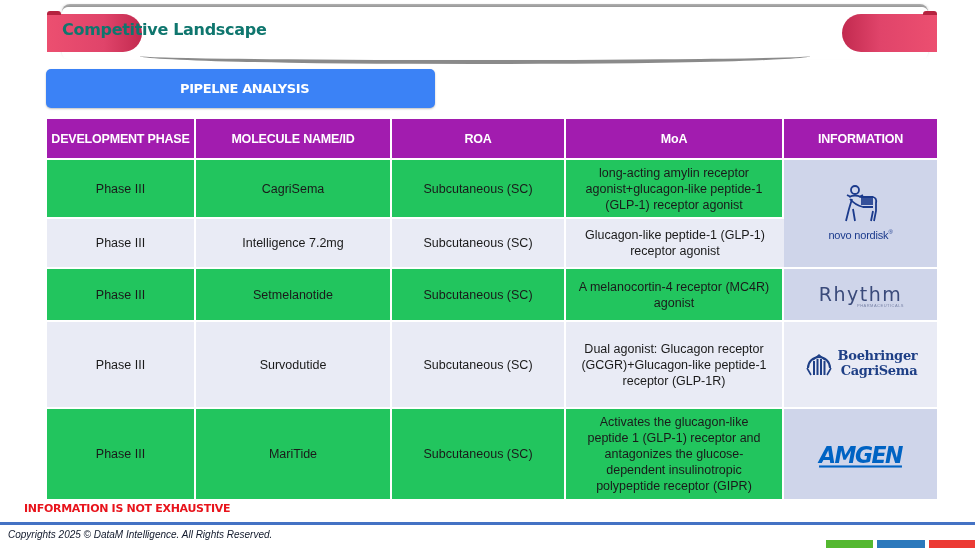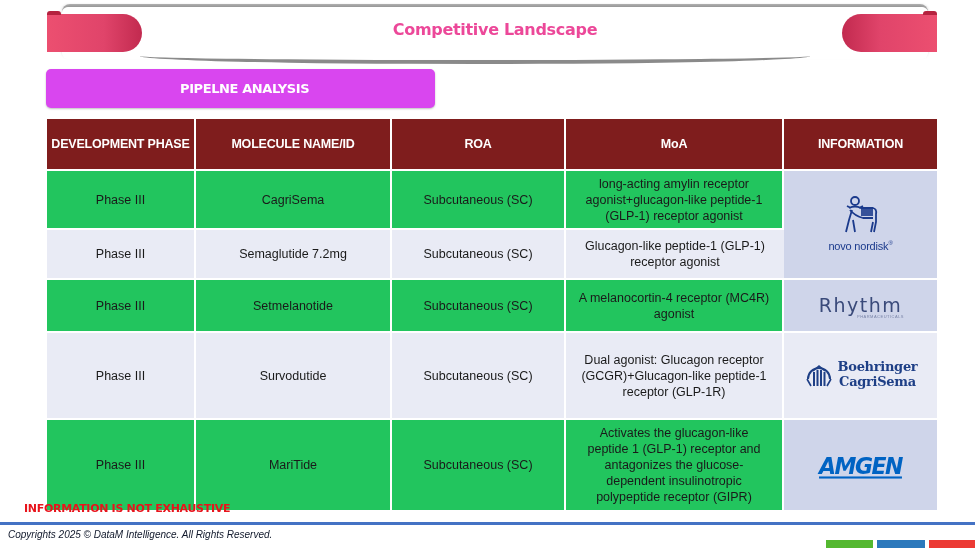--- a/index.html
+++ b/index.html
@@ -32,64 +32,64 @@
     .ribbon-right {
       position: absolute; left: 842px; top: 14px; width: 95px; height: 38px;
       background: linear-gradient(90deg, #c22a4f 0%, #e0446a 40%, #ec4f70 100%);
       border-radius: 20px 0 0 20px;
     }
     .ribbon-right::before {
       content: ""; position: absolute; right: 0; top: -3px; width: 14px; height: 4px;
       background: #b5223f; border-radius: 3px 3px 0 0;
     }
     .banner-title {
-      position: absolute; left: 62px; top: 20px; width: 866px; text-align: center;
+      position: absolute; left: 62px; top: 20px; width: 866px; text-align: left;
       font-family: "DejaVu Sans", sans-serif; font-weight: bold; font-size: 16px;
-      color: #ec4899; letter-spacing: -0.3px;
+      color: #0f766e; letter-spacing: -0.3px;
     }
 
     
     .section-label {
       position: absolute; left: 46px; top: 69px; width: 389px; height: 39px;
-      background: #d946ef; border-radius: 5px;
+      background: #3b82f6; border-radius: 5px;
       box-shadow: 0 1px 2px rgba(0,0,0,0.25);
       color: #ffffff; font-weight: bold; font-size: 13px;
       font-family: "DejaVu Sans", sans-serif; letter-spacing: -0.4px;
       padding-left: 134px; line-height: 39px;
     }
 
     
     .pipeline-table {
       position: absolute; left: 47px; top: 119px; width: 890px;
       border-collapse: separate; border-spacing: 0;
     }
     .pipeline-table th, .pipeline-table td {
       text-align: center; vertical-align: middle;
       border-right: 2px solid #ffffff; border-bottom: 2px solid #ffffff;
       font-size: 12.5px; color: #1a1a1a; line-height: 16px;
       font-family: "Liberation Sans", sans-serif;
     }
     .pipeline-table th:last-child, .pipeline-table td:last-child { border-right: none; }
     .pipeline-table th {
-      background: #7f1d1d; color: #ffffff; font-weight: bold;
-      height: 52px; font-size: 12.5px; letter-spacing: -0.2px;
+      background: #a21caf; color: #ffffff; font-weight: bold;
+      height: 41px; font-size: 12.5px; letter-spacing: -0.2px;
     }
     .row-dark td { background: #22c55e; }
     .row-light td { background: #e9ebf5; }
     td.mfr-cell { background: #cfd5ea !important; }
     td.mfr-light { background: #e9ebf5 !important; }
 
     
     .logo-novo { display: inline-flex; flex-direction: column; align-items: center; color: #1b3a8c; }
     .logo-novo .novo-text { font-size: 11px; letter-spacing: -0.2px; margin-top: 1px; }
     .logo-novo sup { font-size: 6px; }
     .logo-rhythm { color: #3a4a7a; font-size: 19px; letter-spacing: 1.5px; font-family: "DejaVu Sans", sans-serif; font-weight: normal; line-height: 18px; }
     .logo-rhythm-sub { font-size: 4px; color: #7a84a8; letter-spacing: 0.5px; margin-left: 40px; line-height: 5px; }
     .logo-boehringer { display: inline-flex; align-items: center; color: #1e3f86; }
-    .logo-boehringer .bi-text { font-family: "DejaVu Serif", serif; font-weight: bold; font-size: 13px; line-height: 15px; text-align: center; margin-left: 4px; letter-spacing: -0.3px; }
+    .logo-boehringer .bi-text { font-family: "DejaVu Serif", serif; font-weight: bold; font-size: 13px; line-height: 15px; text-align: right; margin-left: 4px; letter-spacing: -0.3px; }
     .logo-amgen { color: #0063c3; font-family: "DejaVu Sans", sans-serif; font-weight: bold; font-style: italic; font-size: 22px; letter-spacing: -1.5px; transform: scaleY(1.05); display: inline-block; text-decoration: underline; }
 
     
     .note {
       position: absolute; left: 24px; top: 502px; color: #e8141c;
       font-weight: bold; font-size: 11px; letter-spacing: -0.3px;
       font-family: "DejaVu Sans", sans-serif;
     }
     .footer-line {
       position: absolute; left: 0; top: 522px; width: 975px; height: 3px; background: #4472c4;
@@ -145,21 +145,21 @@
             <path d="M6 12 Q12 9 18 12 L30 12 Q34 13 33 18 L33 26 L31 36 M30 26 L28 36 M9 14 L6 24 L3 36 M10 24 L12 36 M8 12 L4 10 M16 12 L20 10" fill="none" stroke="#1b3a8c" stroke-width="1.8"></path>
             <path d="M18 13 L30 13 L30 20 L18 20 Z" fill="#1b3a8c" opacity="0.85"></path>
             <path d="M7 14 Q12 20 20 22 L30 22" fill="none" stroke="#1b3a8c" stroke-width="1.8"></path>
           </svg>
           <span class="novo-text"><span>novo nordisk</span><sup>®</sup></span>
         </div>
       </td>
     </tr>
     <tr class="row-light" style="height:50px">
       <td>Phase III</td>
-      <td>Semaglutide 7.2mg</td>
+      <td>Intelligence 7.2mg</td>
       <td>Subcutaneous (SC)</td>
       <td style="padding:0 6px">Glucagon-like peptide-1 (GLP-1) receptor agonist</td>
     </tr>
     <tr class="row-dark" style="height:53px">
       <td>Phase III</td>
       <td>Setmelanotide</td>
       <td>Subcutaneous (SC)</td>
       <td style="padding:0 6px">A melanocortin-4 receptor (MC4R) agonist</td>
       <td class="mfr-cell">
         <div style="display:inline-block;text-align:center;padding-top:6px">

